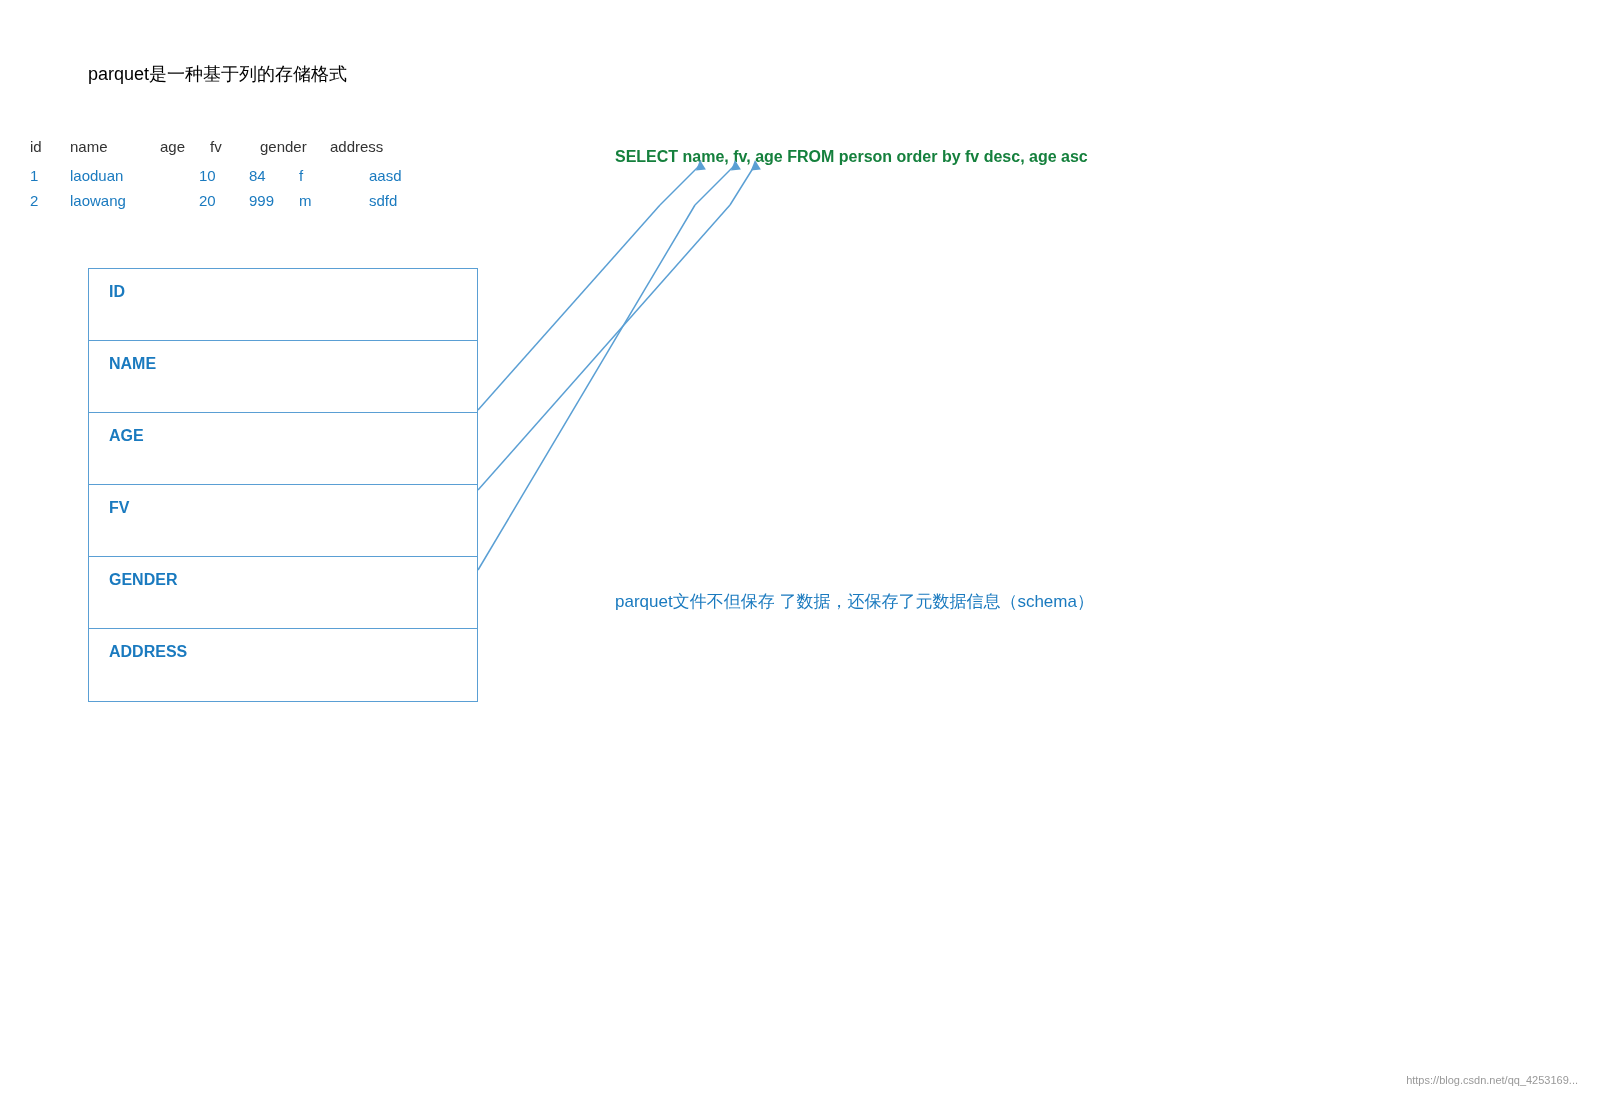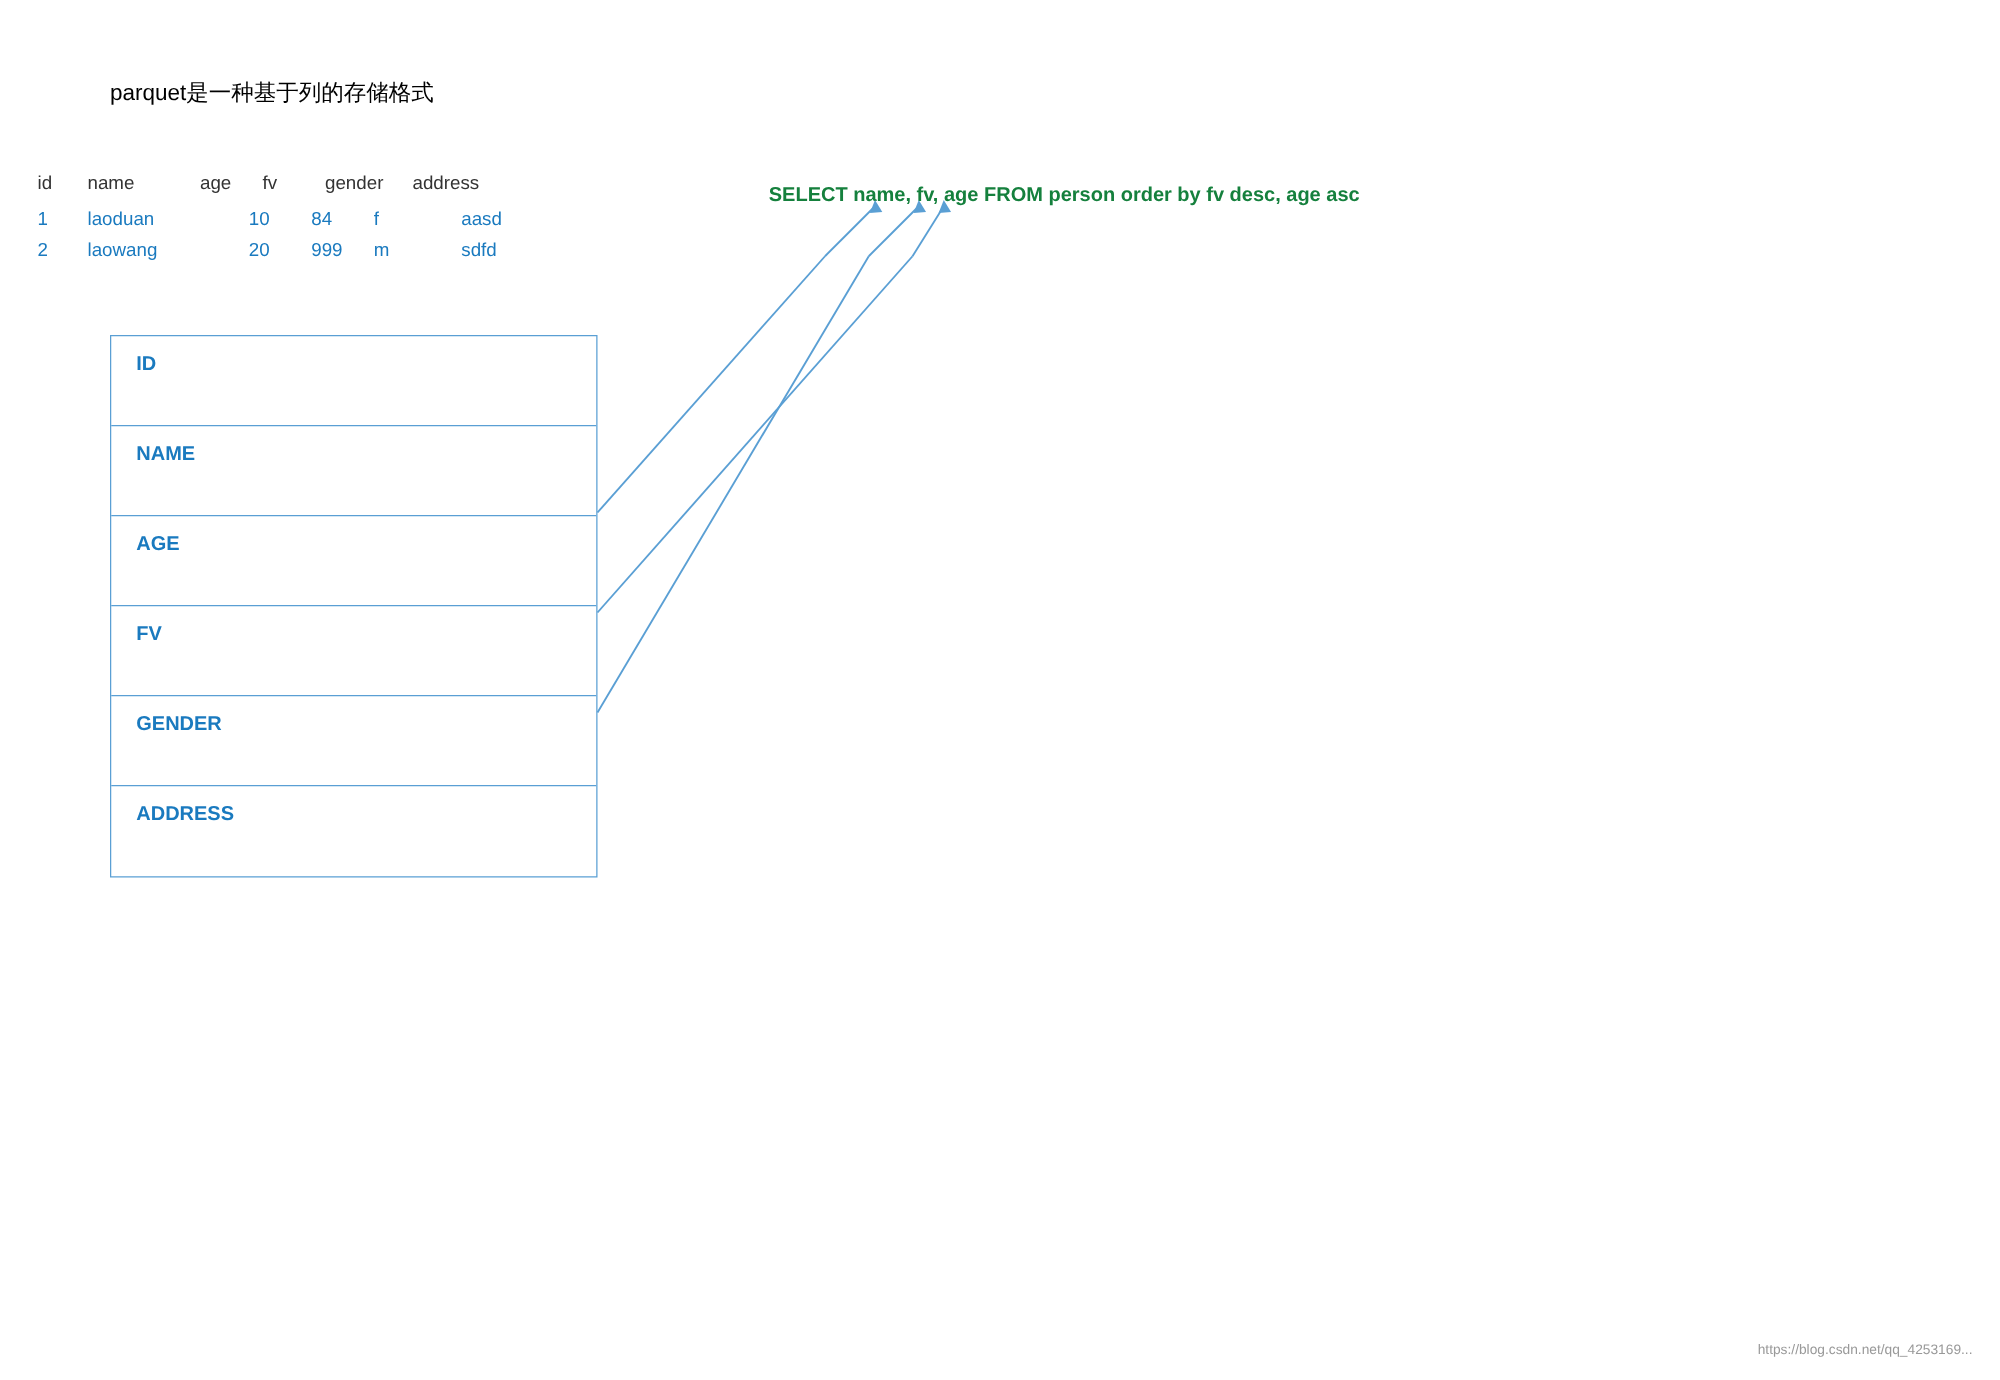--- a/index.html
+++ b/index.html
@@ -190,20 +190,21 @@
     <span class="column-label">GENDER</span>
   </div>
   <div class="column-row">
     <span class="column-label">ADDRESS</span>
   </div>
 </div>
 
 <div class="sql-query">SELECT name, fv, age FROM person order by fv desc, age asc</div>
 
 <div class="right-text-area">
+  <div class="right-text-line1">parquet文件不但保存 了数据，还保存了元数据信息（schema）</div>
 </div>
 
 <div class="watermark">https://blog.csdn.net/qq_4253169...</div>
 
 <svg class="lines-svg">
 
   <line x1="660" y1="205" x2="700" y2="165" stroke="#5a9fd4" stroke-width="1.5"></line>
   <polygon points="700,160 695,170 705,170" fill="#5a9fd4" transform="rotate(-5, 700, 160)"></polygon>
 
   <line x1="695" y1="205" x2="735" y2="165" stroke="#5a9fd4" stroke-width="1.5"></line>

